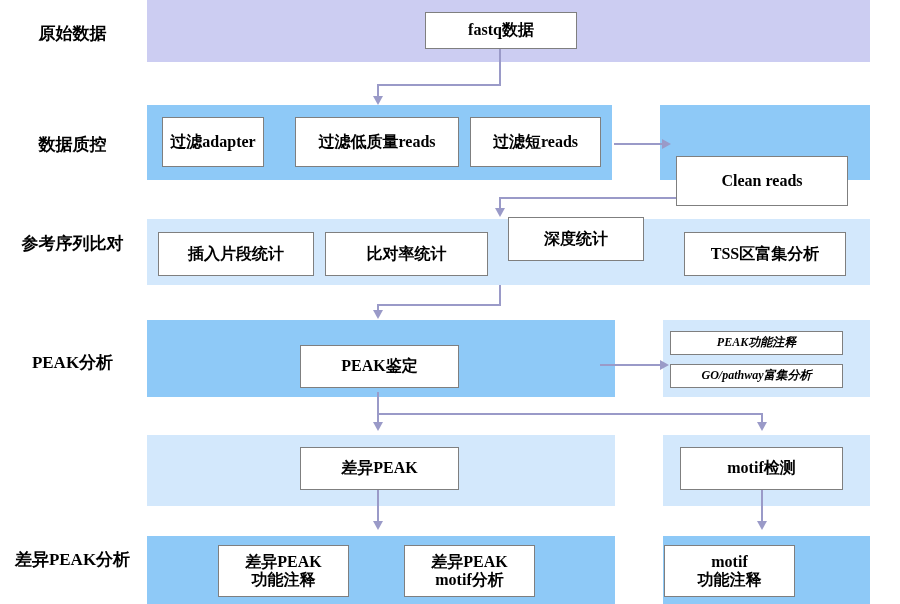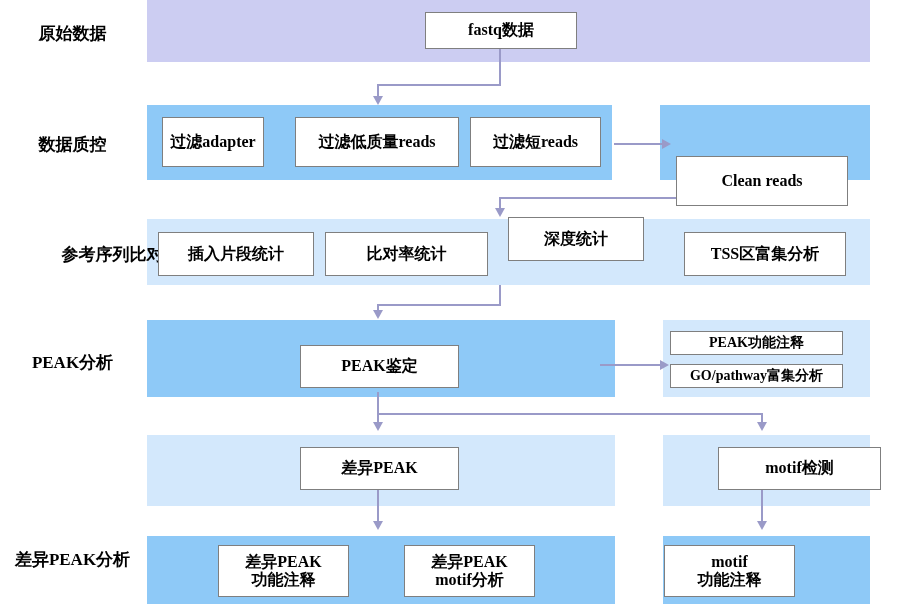--- a/index.html
+++ b/index.html
@@ -35,21 +35,21 @@
     display:flex;
     align-items:center;
     justify-content:center;
     text-align:center;
     font-weight:bold;
     font-size:16px;
     color:#000000;
     line-height:1.15;
     box-sizing:border-box;
   }
-  .box.small{font-size:14px;}
+  .box.small{font-size:12px;font-style:italic;}
   .box.two-line{flex-direction:column;}
 
   
   .conn{position:absolute;background:#9a9ac8;}
   .conn.v{width:2px;}
   .conn.h{height:2px;}
   .arrowhead{
     position:absolute;
     width:0;height:0;
     border-left:5.5px solid transparent;
@@ -79,21 +79,21 @@
   <div class="band lightblue" style="left:663px;top:320px;width:207px;height:77px;"></div>
 
   <div class="band lightblue" style="left:147px;top:435px;width:468px;height:71px;"></div>
   <div class="band lightblue" style="left:663px;top:435px;width:207px;height:71px;"></div>
 
   <div class="band blue" style="left:147px;top:536px;width:468px;height:68px;"></div>
   <div class="band blue" style="left:663px;top:536px;width:207px;height:68px;"></div>
 
   <div class="rowlabel" style="left:0px;top:22px;width:145px;">原始数据</div>
   <div class="rowlabel" style="left:0px;top:133px;width:145px;">数据质控</div>
-  <div class="rowlabel" style="left:0px;top:243px;width:145px;margin-left:40px;">参考序列比对</div>
+  <div class="rowlabel" style="left:0px;top:232px;width:145px;">参考序列比对</div>
   <div class="rowlabel" style="left:0px;top:548px;width:145px;">差异PEAK分析</div>
   <div class="rowlabel" style="left:0px;top:351px;width:145px;">PEAK分析</div>
 
   <div class="conn v" style="left:499px;top:47px;height:38px;"></div>
   <div class="conn h" style="left:377px;top:84px;width:124px;"></div>
   <div class="conn v" style="left:377px;top:84px;height:14px;"></div>
   <div class="arrowhead" style="left:372.5px;top:96px;"></div>
 
   <div class="conn h" style="left:614px;top:143px;width:50px;"></div>
   <div class="arrowhead right" style="left:662px;top:138.5px;"></div>
@@ -135,21 +135,21 @@
   <div class="box" style="left:325px;top:232px;width:163px;height:44px;text-align:right;">比对率统计</div>
   <div class="box" style="left:508px;top:217px;width:136px;height:44px;">深度统计</div>
   <div class="box" style="left:684px;top:232px;width:162px;height:44px;">TSS区富集分析</div>
 
   <div class="box" style="left:300px;top:345px;width:159px;height:43px;">PEAK鉴定</div>
 
   <div class="box small" style="left:670px;top:331px;width:173px;height:24px;">PEAK功能注释</div>
   <div class="box small" style="left:670px;top:364px;width:173px;height:24px;">GO/pathway富集分析</div>
 
   <div class="box" style="left:300px;top:447px;width:159px;height:43px;">差异PEAK</div>
-  <div class="box" style="left:680px;top:447px;width:163px;height:43px;margin-left:38px;">motif检测</div>
+  <div class="box" style="left:680px;top:447px;width:163px;height:43px;">motif检测</div>
 
   <div class="box two-line" style="left:218px;top:545px;width:131px;height:52px;">
     <span>差异PEAK</span>
     <span>功能注释</span>
   </div>
 
   <div class="box two-line" style="left:404px;top:545px;width:131px;height:52px;">
     <span>差异PEAK</span>
     <span>motif分析</span>
   </div>

